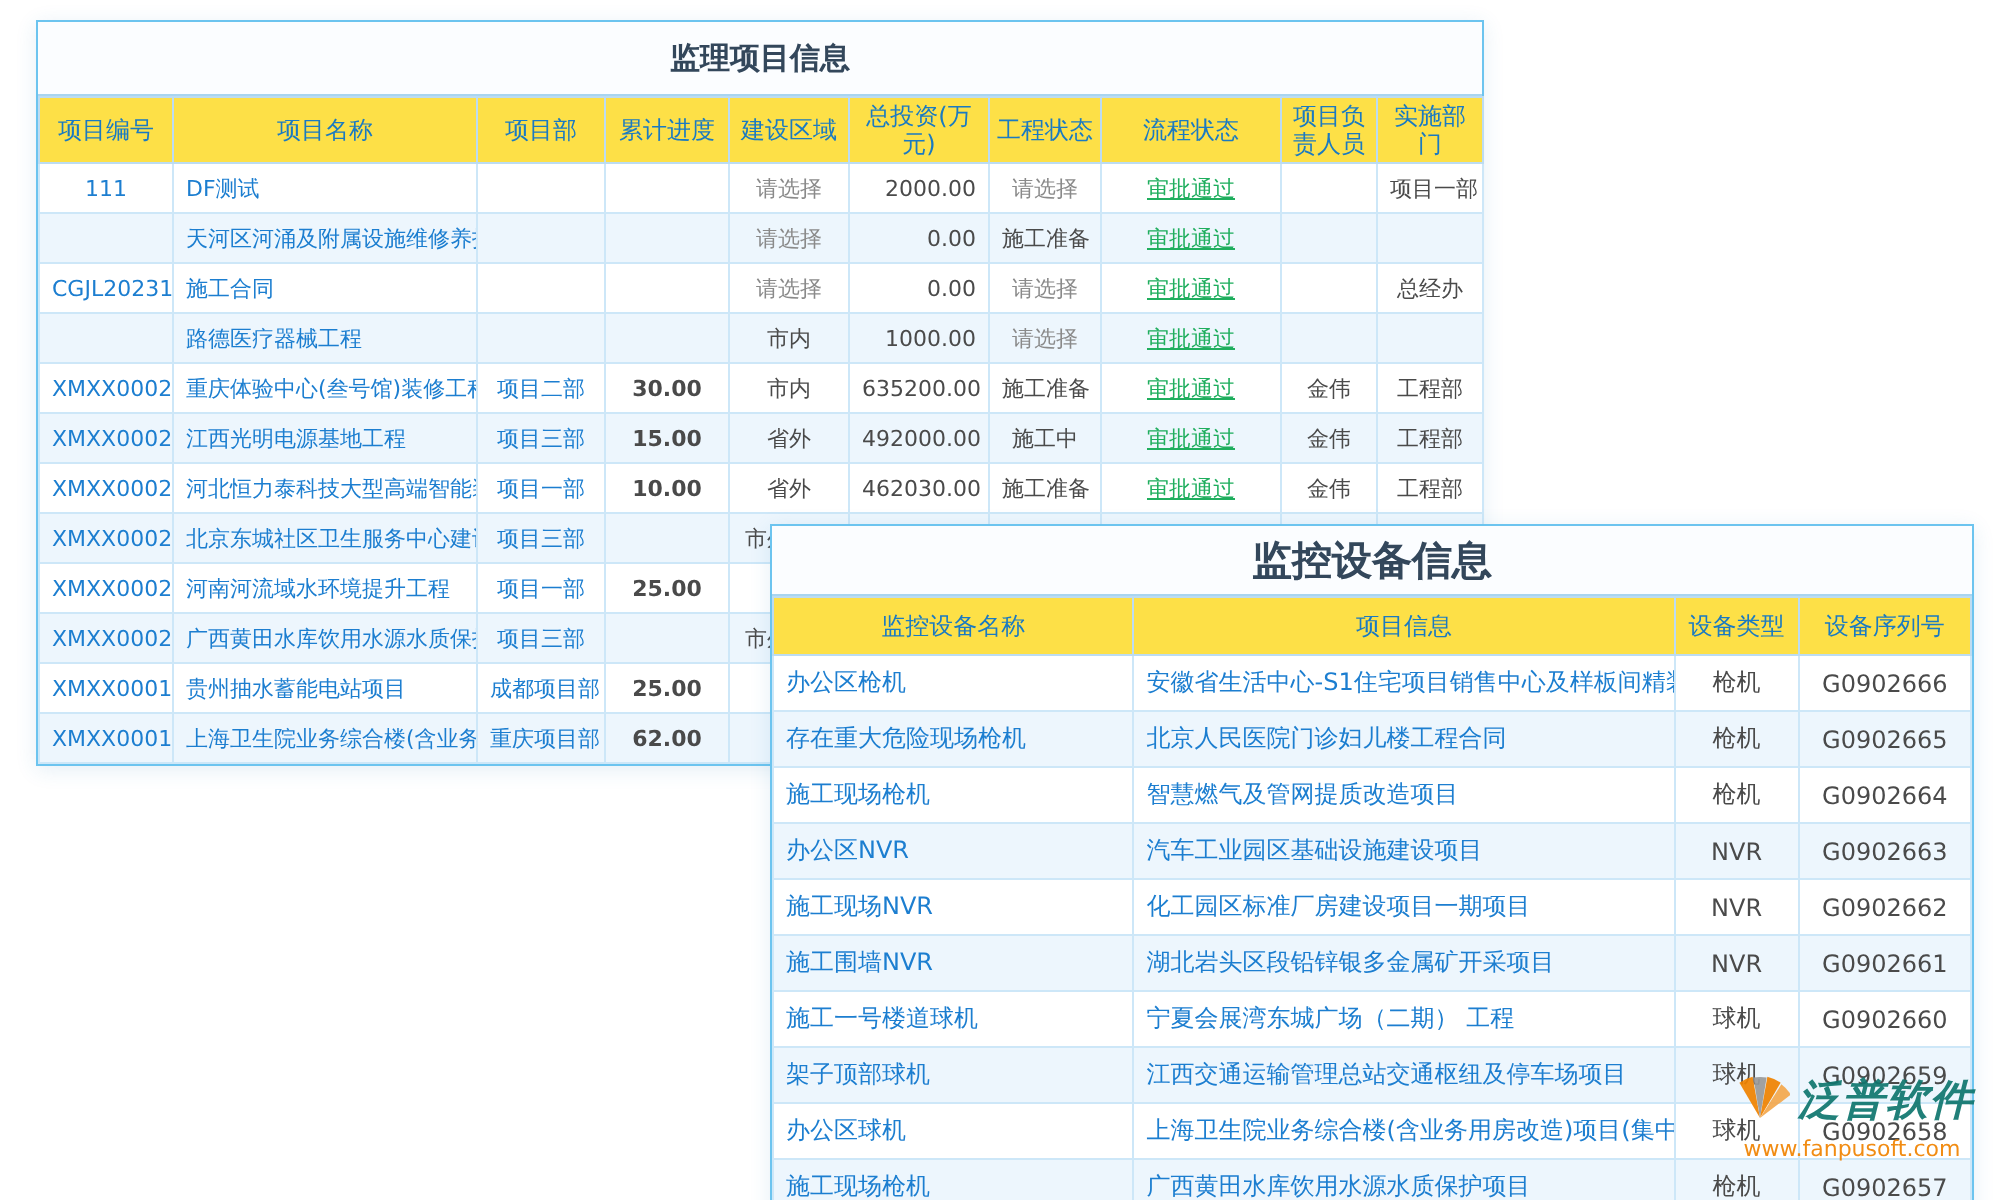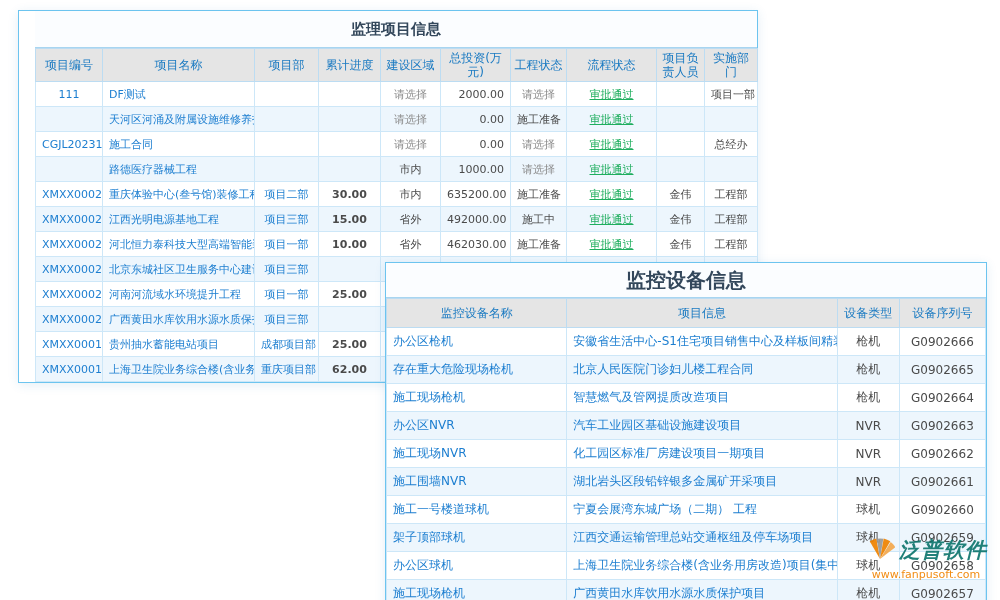--- a/index.html
+++ b/index.html
@@ -1,27 +1,27 @@
 <!DOCTYPE html>
 <html><head>
 <meta charset="utf-8">
 <style>
   html,body{margin:0;padding:0;background:#ffffff;}
   body{font-family:"DejaVu Sans","Liberation Sans",sans-serif;}
   .stage{position:relative;width:1000px;height:600px;overflow:hidden;background:#ffffff;}
 
   .panel{position:absolute;background:#ffffff;border:1px solid #6cc4ef;box-shadow:0 2px 10px rgba(40,120,180,0.12);}
   .panel-title{text-align:center;font-weight:bold;color:#33475b;background:#fbfdff;border-bottom:1px solid #a8d5f0;}
-  #panel-project{left:18px;top:10px;width:722px;z-index:1;padding-left:16px;}
+  #panel-project{left:18px;top:10px;width:722px;z-index:1;}
   #panel-project .panel-title{height:36px;line-height:36px;font-size:15px;}
   #panel-device{left:385px;top:262px;width:600px;z-index:2;}
   #panel-device .panel-title{height:34px;line-height:34px;font-size:20px;}
 
   table{width:100%;border-collapse:collapse;table-layout:fixed;}
-  th{background:#e5e5e5;color:#1a7ac2;font-weight:normal;font-size:12px;border:1px solid #bcdcf2;
+  th{background:#fde047;color:#1a7ac2;font-weight:normal;font-size:12px;border:1px solid #bcdcf2;
      padding:2px 3px;white-space:normal;line-height:14px;}
   td{border:1px solid #cde7f8;padding:0 6px;color:#4a4a4a;white-space:nowrap;overflow:hidden;background:#ffffff;}
   tbody tr:nth-child(even) td{background:#edf6fd;}
 
   
   .p1 th{height:26px;}
   .p1 td{height:24px;font-size:11px;}
   .p1 td:nth-child(1){text-align:center;}
   .p1 td:nth-child(2){text-align:left;}
   .p1 td:nth-child(3){text-align:center;}

